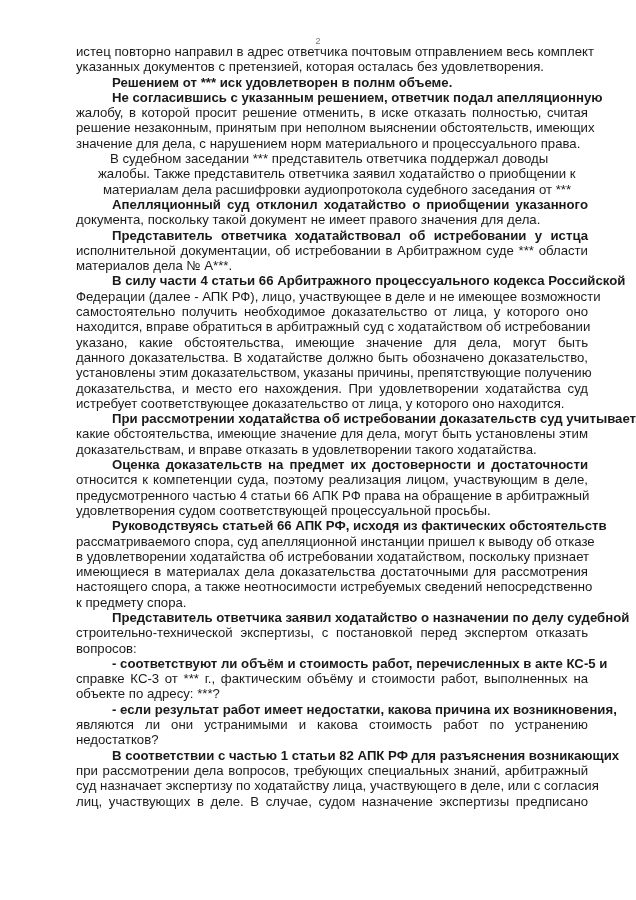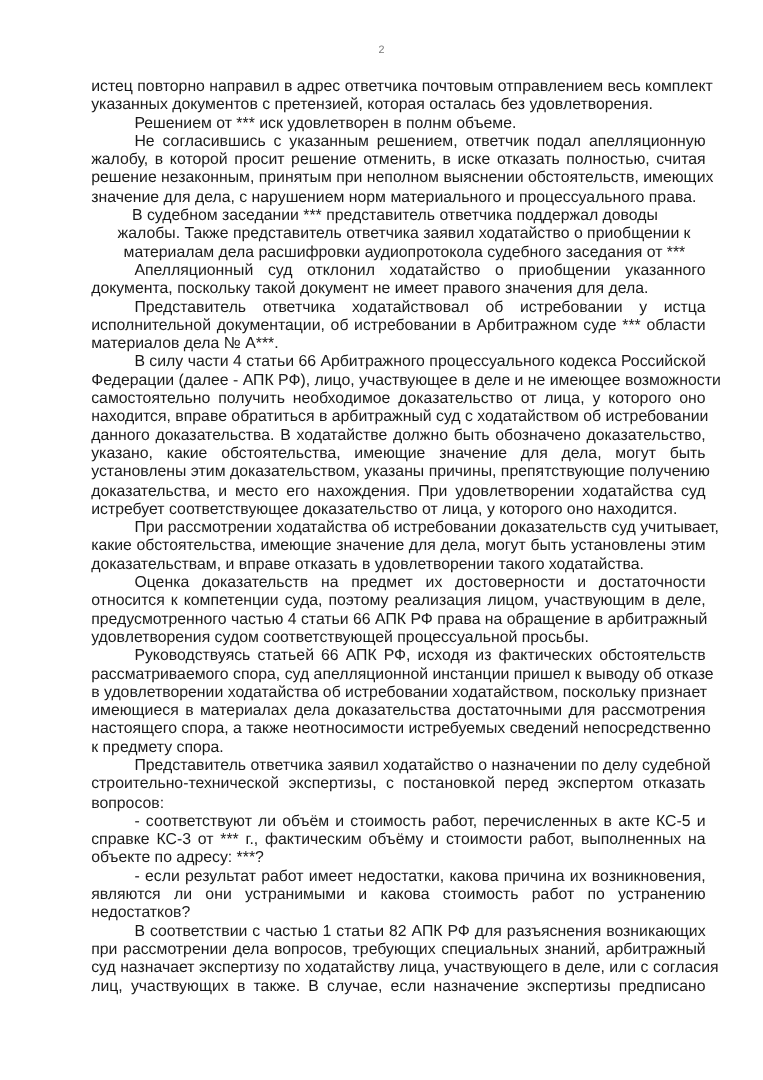--- a/index.html
+++ b/index.html
@@ -3,29 +3,29 @@
 <meta charset="utf-8">
 <style>
   html, body { margin: 0; padding: 0; background: #ffffff; }
   body { width: 636px; height: 900px; position: relative; overflow: hidden; }
   .page { position: absolute; left: 0; top: 0; width: 636px; height: 900px; background: #fff; }
   .page-number {
     position: absolute; left: 0; width: 636px; top: 36px; text-align: center;
     font-family: "Liberation Sans", sans-serif; font-size: 9px; color: #777;
   }
   .body-text {
-    position: absolute; left: 76px; top: 64px; width: 512px;
+    position: absolute; left: 76px; top: 44px; width: 512px;
     font-family: "Liberation Sans", sans-serif; font-size: 13.2px; color: #1a1a1a;
   }
   .line {
     height: 15.3px; line-height: 15.3px; white-space: nowrap; overflow: visible;
     text-align: justify; text-align-last: justify;
   }
   .line.last { text-align-last: left; }
-  .line.ind { padding-left: 36px; }
+  .line.ind { padding-left: 36px; font-weight: bold; }
   .line.c1 { padding-left: 34px; text-align-last: left; }
   .line.c2 { padding-left: 22px; text-align-last: left; }
   .line.c3 { padding-left: 27px; text-align-last: left; }
 </style>
 </head>
 <body>
 
 <div class="page">
   <div class="page-number">2</div>
   <div class="body-text" id="body-text">
@@ -41,22 +41,22 @@
       <div class="line c3">материалам дела расшифровки аудиопротокола судебного заседания от ***</div>
       <div class="line ind">Апелляционный суд отклонил ходатайство о приобщении указанного</div>
       <div class="line last">документа, поскольку такой документ не имеет правого значения для дела.</div>
       <div class="line ind">Представитель ответчика ходатайствовал об истребовании у истца</div>
       <div class="line ">исполнительной документации, об истребовании в Арбитражном суде *** области</div>
       <div class="line last">материалов дела № А***.</div>
       <div class="line ind">В силу части 4 статьи 66 Арбитражного процессуального кодекса Российской</div>
       <div class="line ">Федерации (далее - АПК РФ), лицо, участвующее в деле и не имеющее возможности</div>
       <div class="line ">самостоятельно получить необходимое доказательство от лица, у которого оно</div>
       <div class="line ">находится, вправе обратиться в арбитражный суд с ходатайством об истребовании</div>
+      <div class="line ">указано, какие обстоятельства, имеющие значение для дела, могут быть</div>
       <div class="line ">данного доказательства. В ходатайстве должно быть обозначено доказательство,</div>
-      <div class="line ">указано, какие обстоятельства, имеющие значение для дела, могут быть</div>
       <div class="line ">установлены этим доказательством, указаны причины, препятствующие получению</div>
       <div class="line ">доказательства, и место его нахождения. При удовлетворении ходатайства суд</div>
       <div class="line last">истребует соответствующее доказательство от лица, у которого оно находится.</div>
       <div class="line ind">При рассмотрении ходатайства об истребовании доказательств суд учитывает,</div>
       <div class="line ">какие обстоятельства, имеющие значение для дела, могут быть установлены этим</div>
       <div class="line last">доказательствам, и вправе отказать в удовлетворении такого ходатайства.</div>
       <div class="line ind">Оценка доказательств на предмет их достоверности и достаточности</div>
       <div class="line ">относится к компетенции суда, поэтому реализация лицом, участвующим в деле,</div>
       <div class="line ">предусмотренного частью 4 статьи 66 АПК РФ права на обращение в арбитражный</div>
       <div class="line last">удовлетворения судом соответствующей процессуальной просьбы.</div>
@@ -71,15 +71,15 @@
       <div class="line last">вопросов:</div>
       <div class="line ind">- соответствуют ли объём и стоимость работ, перечисленных в акте КС-5 и</div>
       <div class="line ">справке КС-3 от *** г., фактическим объёму и стоимости работ, выполненных на</div>
       <div class="line last">объекте по адресу: ***?</div>
       <div class="line ind">-  если результат работ имеет недостатки, какова причина их возникновения,</div>
       <div class="line ">являются ли они устранимыми и какова стоимость работ по устранению</div>
       <div class="line last">недостатков?</div>
       <div class="line ind">В соответствии с частью 1 статьи 82 АПК РФ для разъяснения возникающих</div>
       <div class="line ">при рассмотрении дела вопросов, требующих специальных знаний, арбитражный</div>
       <div class="line ">суд назначает экспертизу по ходатайству лица, участвующего в деле, или с согласия</div>
-      <div class="line ">лиц, участвующих в также. В случае, если назначение экспертизы предписано</div>
+      <div class="line ">лиц, участвующих в деле. В случае, судом назначение экспертизы предписано</div>
     </div>
 </div>
 
 </body></html>

